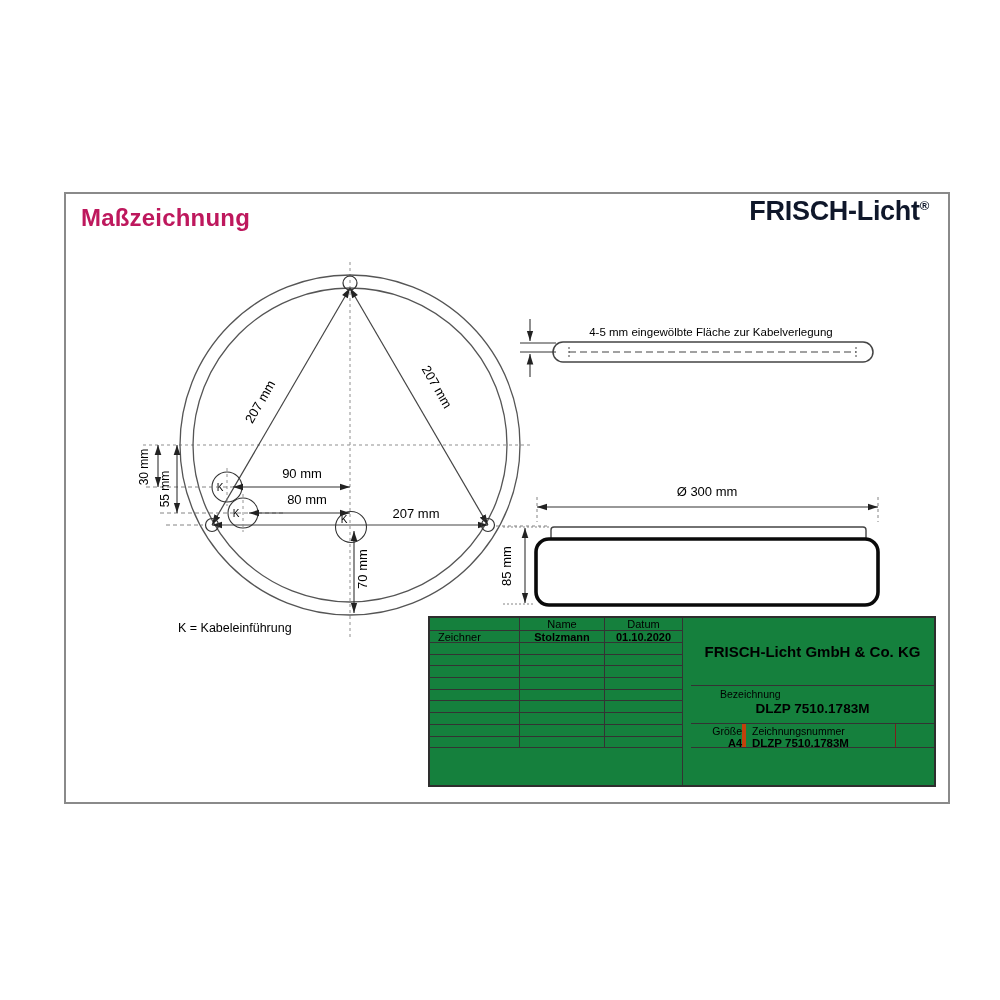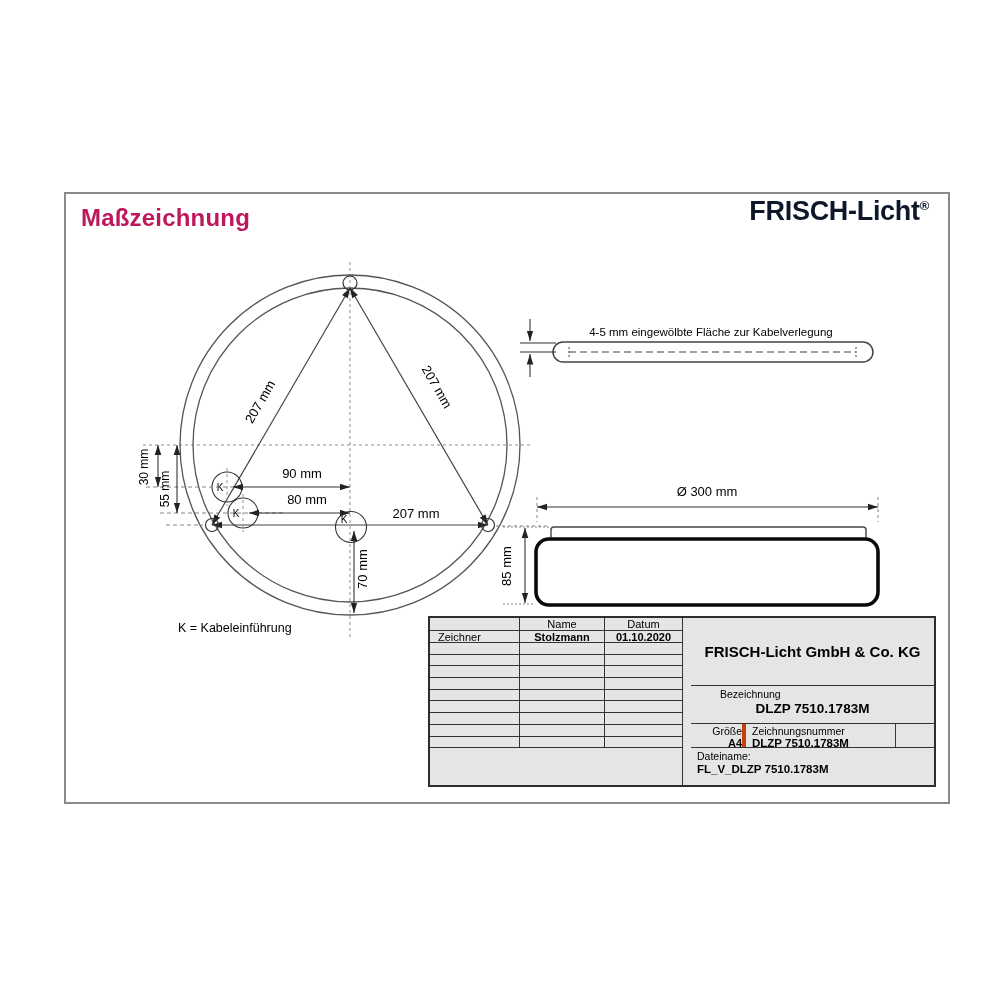--- a/index.html
+++ b/index.html
@@ -24,21 +24,21 @@
   svg.drawing text{fill:#000;font-family:"Liberation Sans",sans-serif;}
   .dimtxt{font-size:13px;}
   .dimtxt-sm{font-size:12px;}
   .ktxt{font-size:10px;}
   .legendtxt{font-size:12.5px;}
   .notetxt{font-size:11.5px;}
 
   
   .tb{
     position:absolute;left:428px;top:616px;width:508px;height:171px;
-    border:2px solid #2e2e2e;box-sizing:border-box;display:flex;background:#e5e5e5;
+    border:2px solid #2e2e2e;box-sizing:border-box;display:flex;background:#15803d;
     font-size:11px;line-height:12px;
   }
   .tb-left{width:253px;border-right:1px solid #333;box-sizing:border-box;
     display:flex;flex-direction:column;}
   .tb-row{display:flex;border-bottom:1px solid #333;box-sizing:border-box;flex:none;}
   .tb-row.hdr{height:13px;}
   .tb-row.zr{height:12px;}
   .tb-row.er{height:11.7px;}
   .tb-c1{width:90px;border-right:1px solid #333;box-sizing:border-box;padding-left:8px;}
   .tb-c2{width:85px;border-right:1px solid #333;box-sizing:border-box;text-align:center;}
@@ -232,18 +232,14 @@
       <div class="cell-g">
         <div>Größe</div>
         <div class="val">A4</div>
       </div>
       <div class="cell-z">
         <div>Zeichnungsnummer</div>
         <div class="val">DLZP 7510.1783M</div>
       </div>
       <div class="cell-e"></div>
     </div>
-    <div class="tbr-datei">
-      <div>Dateiname:</div>
-      <div class="val">FL_V_DLZP 7510.1783M</div>
-    </div>
   </div>
 </div>
 
 </body></html>

